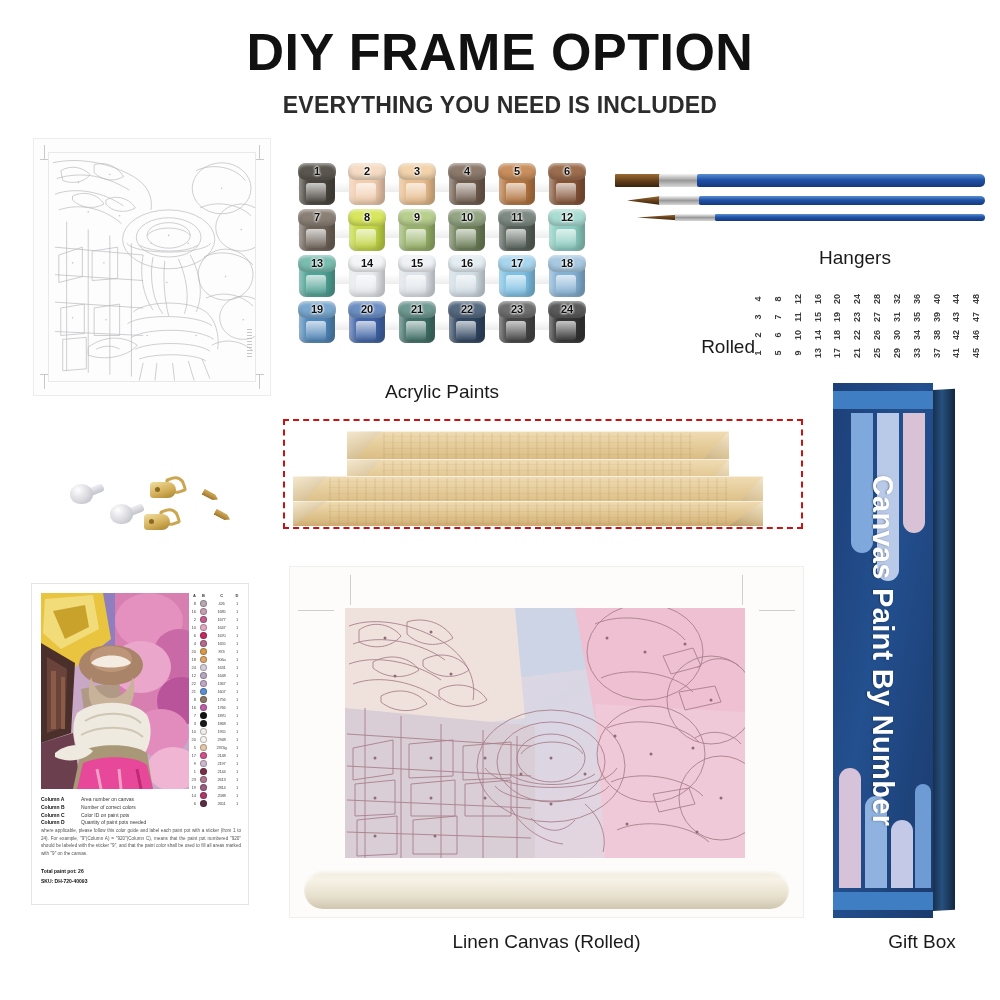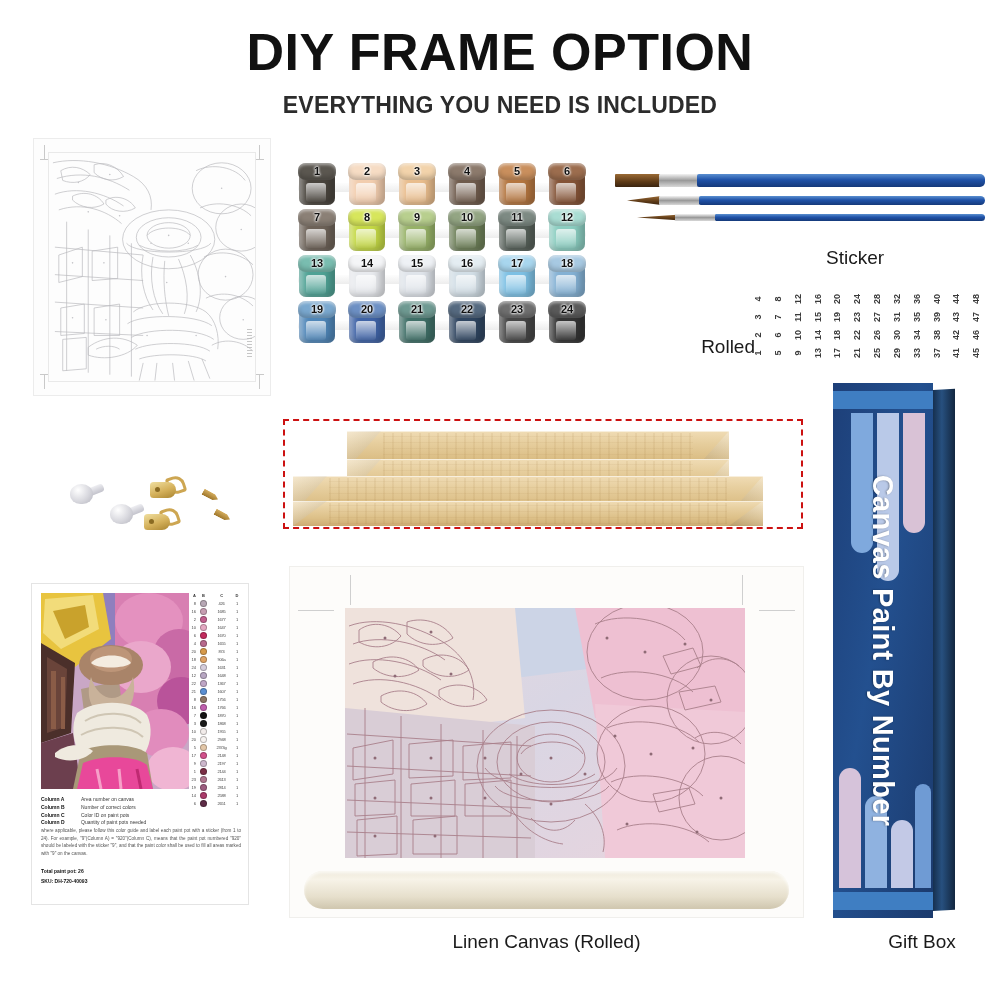--- a/index.html
+++ b/index.html
@@ -446,39 +446,40 @@
           <div class="num">23</div>
         </div>
         <div class="pot" style="left: 255px;">
           <div class="body" style="background: rgb(52, 52, 52);"></div>
           <div class="gloss"></div>
           <div class="lid" style="background: rgb(90, 90, 90);"></div>
           <div class="num">24</div>
         </div>
       </div>
     </div>
+  <div class="abs caption" id="cap-paints">Acrylic Paints</div>
 
   <div class="abs" id="brushes">
     <div class="brush" style="left:0; top:4px; width:370px; height:13px;">
       <div class="tip" style="width:46px; border-radius:1px;"></div>
       <div class="ferrule" style="left:44px; width:40px;"></div>
       <div class="handle" style="left:82px; width:288px;"></div>
     </div>
     <div class="brush" style="left:12px; top:26px; width:358px; height:9px;">
       <div class="tip" style="width:34px; clip-path:polygon(0 50%,100% 0,100% 100%);"></div>
       <div class="ferrule" style="left:32px; width:42px;"></div>
       <div class="handle" style="left:72px; width:286px;"></div>
     </div>
     <div class="brush" style="left:22px; top:44px; width:348px; height:7px;">
       <div class="tip" style="width:40px; clip-path:polygon(0 50%,100% 10%,100% 90%);"></div>
       <div class="ferrule" style="left:38px; width:42px;"></div>
       <div class="handle" style="left:78px; width:270px;"></div>
     </div>
   </div>
-  <div class="abs caption" id="cap-brushes">Sticker</div>
+  <div class="abs caption" id="cap-brushes">Hangers</div>
 
   <div class="abs" id="sticker-sheet">
     <div class="sticker-grid">
         <div class="sticker-cell">4</div>
         <div class="sticker-cell">8</div>
         <div class="sticker-cell">12</div>
         <div class="sticker-cell">16</div>
         <div class="sticker-cell">20</div>
         <div class="sticker-cell">24</div>
         <div class="sticker-cell">28</div>

